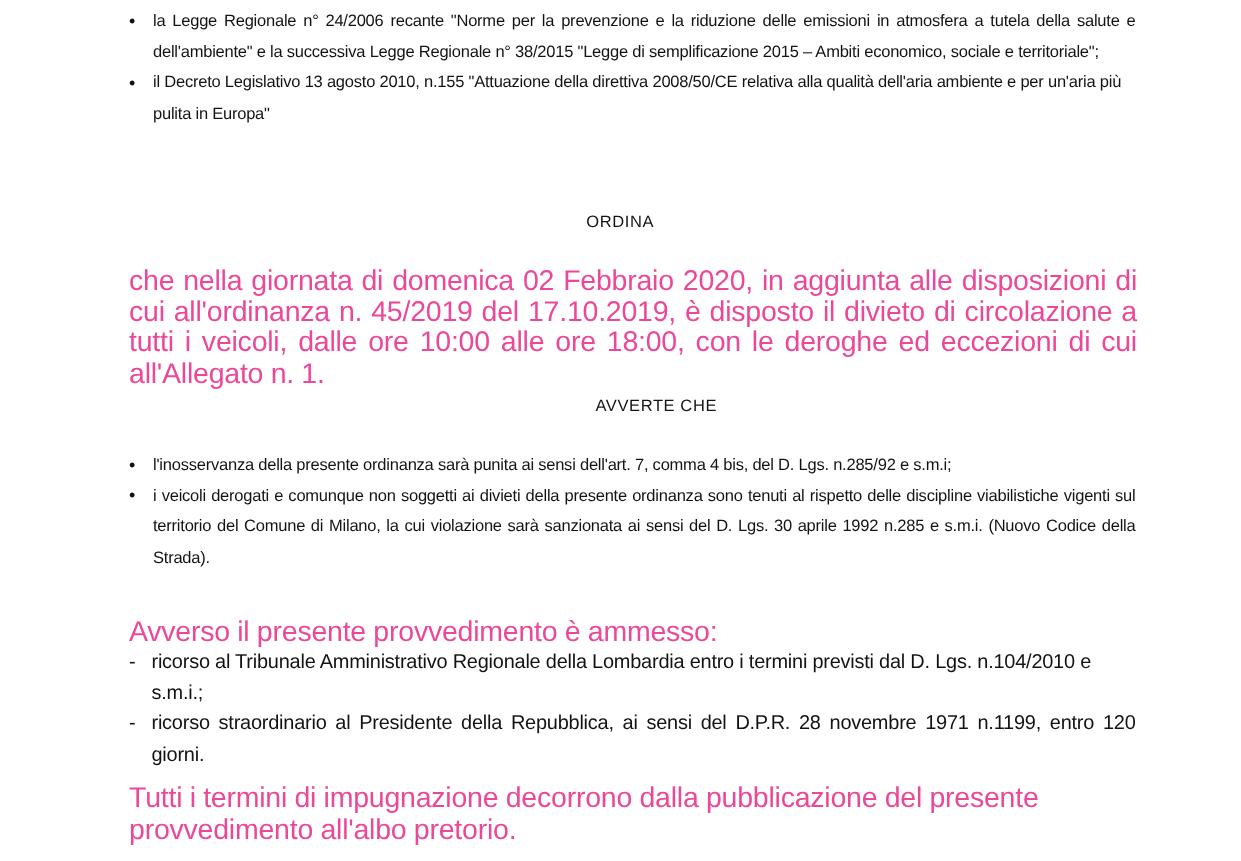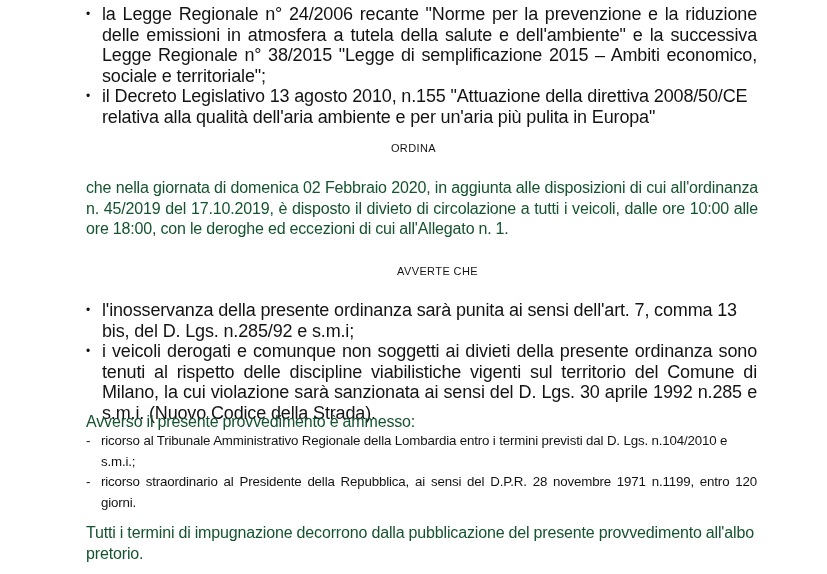--- a/index.html
+++ b/index.html
@@ -19,40 +19,40 @@
 
   #page {
     position: relative;
     width: 827px;
     height: 574px;
     background: #ffffff;
     box-sizing: border-box;
   }
 
   .para {
-    font-size: 16px;
+    font-size: 19px;
     line-height: 20.6px;
     letter-spacing: -0.15px;
     word-spacing: -0.2px;
-    color: #14532d;
+    color: #ec4899;
   }
 
   
   ul.bullets {
     list-style: none;
     margin: 0;
     padding: 0;
   }
   ul.bullets > li {
     position: relative;
     margin: 0 0 0 0;
     padding-left: 16px;
     margin-left: 86px;
     margin-right: 70px;
-    font-size: 18px;
+    font-size: 11px;
     line-height: 20.6px;
     letter-spacing: -0.15px;
     color: #131313;
   }
   ul.bullets > li::before {
     content: "\2022";
     position: absolute;
     left: 0px;
     top: -0.5px;
     font-size: 12px;
@@ -133,21 +133,21 @@
   </div>
 
   <div class="blk heading" id="heading-ordina">ORDINA</div>
 
   <div class="blk para para-justify" id="para-ordina">che nella giornata di domenica 02 Febbraio 2020, in aggiunta alle disposizioni di cui all'ordinanza n. 45/2019 del 17.10.2019, è disposto il divieto di circolazione a tutti i veicoli, dalle ore 10:00 alle ore 18:00, con le deroghe ed eccezioni di cui all'Allegato n. 1.</div>
 
   <div class="blk heading" id="heading-avverte">AVVERTE CHE</div>
 
   <div class="blk" id="bullets-avverte">
     <ul class="bullets">
-      <li>l'inosservanza della presente ordinanza sarà punita ai sensi dell'art. 7, comma 13 bis, del D. Lgs. n.285/92 e s.m.i;</li>
+      <li>l'inosservanza della presente ordinanza sarà punita ai sensi dell'art. 7, comma 4 bis, del D. Lgs. n.285/92 e s.m.i;</li>
       <li class="justify">i veicoli derogati e comunque non soggetti ai divieti della presente ordinanza sono tenuti al rispetto delle discipline viabilistiche vigenti sul territorio del Comune di Milano, la cui violazione sarà sanzionata ai sensi del D. Lgs. 30 aprile 1992 n.285 e s.m.i. (Nuovo Codice della Strada).</li>
     </ul>
   </div>
 
   <div class="blk para para-left" id="para-avverso">Avverso il presente provvedimento è ammesso:</div>
 
   <div class="blk" id="dashes-ricorsi">
     <ul class="dashes">
       <li>ricorso al Tribunale Amministrativo Regionale della Lombardia entro i termini previsti dal D. Lgs. n.104/2010 e s.m.i.;</li>
       <li class="dash-justify">ricorso straordinario al Presidente della Repubblica, ai sensi del D.P.R. 28 novembre 1971 n.1199, entro 120 giorni.</li>

